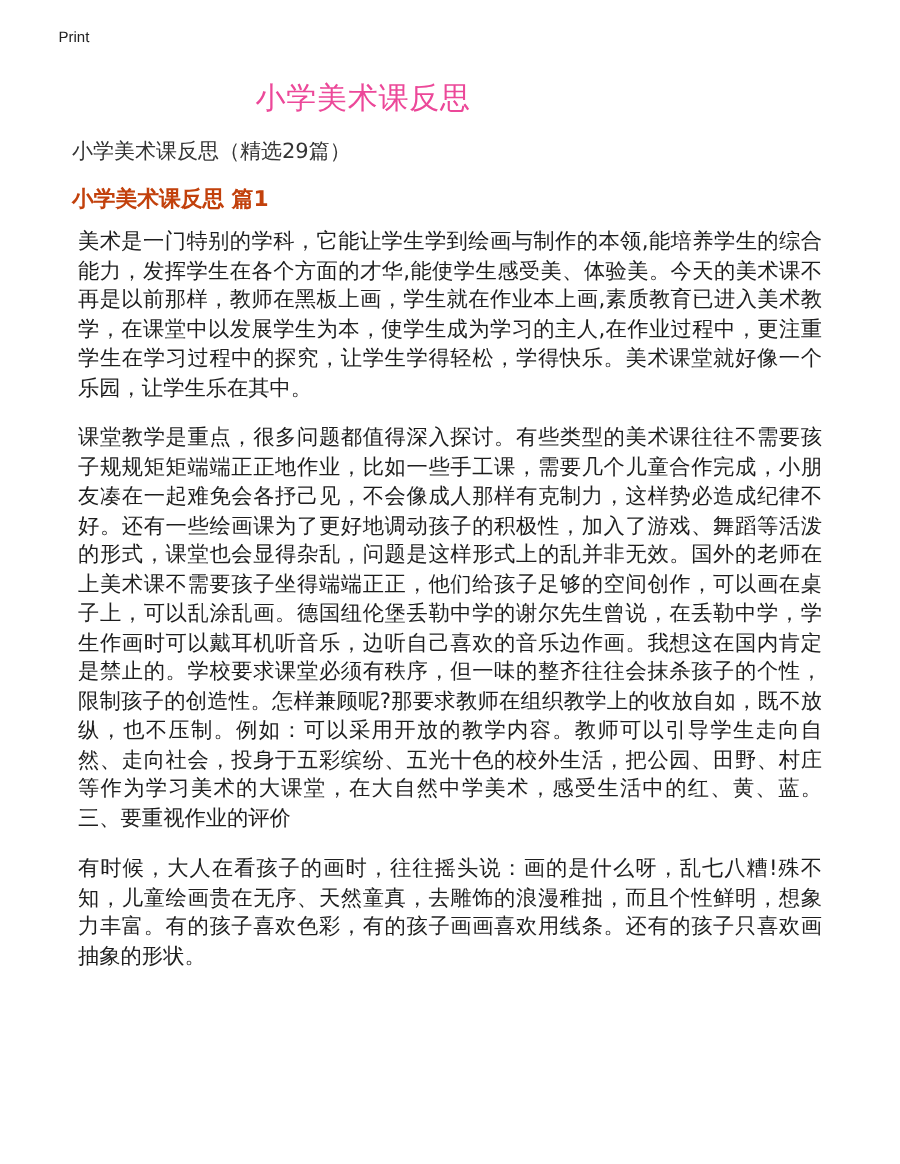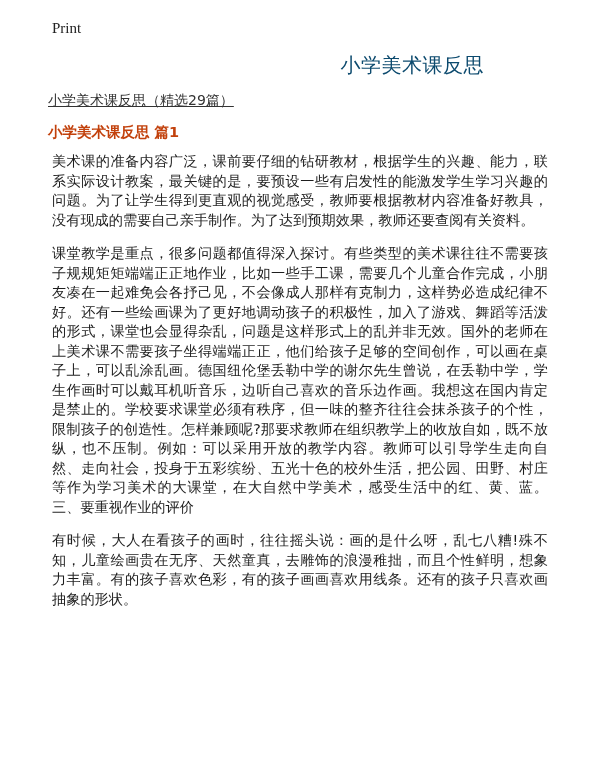--- a/index.html
+++ b/index.html
@@ -10,43 +10,42 @@
     body {
       width: 600px;
       height: 776px;
       overflow: hidden;
       position: relative;
       color: #1a1a1a;
       font-family: "DejaVu Sans", "Liberation Sans", sans-serif;
     }
     .print-label {
       position: absolute;
-      left: 52px;
+      left: 39px;
       top: 20px;
-      font-family: Liberation Serif, serif;
-      font-size: 15px;
+      font-family: Liberation Sans, sans-serif;
+      font-size: 10px;
       color: #222;
     }
     .doc-title {
       position: absolute;
       left: 0;
       width: 484px;
       top: 52px;
-      text-align: right;
+      text-align: center;
       font-size: 20px;
-      color: #0c4a6e;
+      color: #ec4899;
       letter-spacing: 0.5px;
     }
     .doc-subtitle {
       position: absolute;
       left: 48px;
       top: 92px;
       font-size: 14px;
       color: #333;
-      text-decoration: underline;
     }
     .section-heading {
       position: absolute;
       left: 48px;
       top: 123px;
       font-size: 14.5px;
       font-weight: bold;
       color: #c2410c;
     }
     .content {
@@ -73,16 +72,16 @@
 
 <div class="print-label">Print</div>
 
 <h1 class="doc-title" style="margin:0;font-weight:normal;">小学美术课反思</h1>
 
 <div class="doc-subtitle">小学美术课反思（精选29篇）</div>
 
 <div class="section-heading">小学美术课反思 篇1</div>
 
 <div class="content">
-  <p class="para">美术课的准备内容广泛，课前要仔细的钻研教材，根据学生的兴趣、能力，联系实际设计教案，最关键的是，要预设一些有启发性的能激发学生学习兴趣的问题。为了让学生得到更直观的视觉感受，教师要根据教材内容准备好教具，没有现成的需要自己亲手制作。为了达到预期效果，教师还要查阅有关资料。</p>
+  <p class="para">美术是一门特别的学科，它能让学生学到绘画与制作的本领,能培养学生的综合能力，发挥学生在各个方面的才华,能使学生感受美、体验美。今天的美术课不再是以前那样，教师在黑板上画，学生就在作业本上画,素质教育已进入美术教学，在课堂中以发展学生为本，使学生成为学习的主人,在作业过程中，更注重学生在学习过程中的探究，让学生学得轻松，学得快乐。美术课堂就好像一个乐园，让学生乐在其中。</p>
   <p class="para">课堂教学是重点，很多问题都值得深入探讨。有些类型的美术课往往不需要孩子规规矩矩端端正正地作业，比如一些手工课，需要几个儿童合作完成，小朋友凑在一起难免会各抒己见，不会像成人那样有克制力，这样势必造成纪律不好。还有一些绘画课为了更好地调动孩子的积极性，加入了游戏、舞蹈等活泼的形式，课堂也会显得杂乱，问题是这样形式上的乱并非无效。国外的老师在上美术课不需要孩子坐得端端正正，他们给孩子足够的空间创作，可以画在桌子上，可以乱涂乱画。德国纽伦堡丢勒中学的谢尔先生曾说，在丢勒中学，学生作画时可以戴耳机听音乐，边听自己喜欢的音乐边作画。我想这在国内肯定是禁止的。学校要求课堂必须有秩序，但一味的整齐往往会抹杀孩子的个性，限制孩子的创造性。怎样兼顾呢?那要求教师在组织教学上的收放自如，既不放纵，也不压制。例如：可以采用开放的教学内容。教师可以引导学生走向自然、走向社会，投身于五彩缤纷、五光十色的校外生活，把公园、田野、村庄等作为学习美术的大课堂，在大自然中学美术，感受生活中的红、黄、蓝。三、要重视作业的评价</p>
   <p class="para">有时候，大人在看孩子的画时，往往摇头说：画的是什么呀，乱七八糟!殊不知，儿童绘画贵在无序、天然童真，去雕饰的浪漫稚拙，而且个性鲜明，想象力丰富。有的孩子喜欢色彩，有的孩子画画喜欢用线条。还有的孩子只喜欢画抽象的形状。</p>
 </div>
 
 </body></html>

